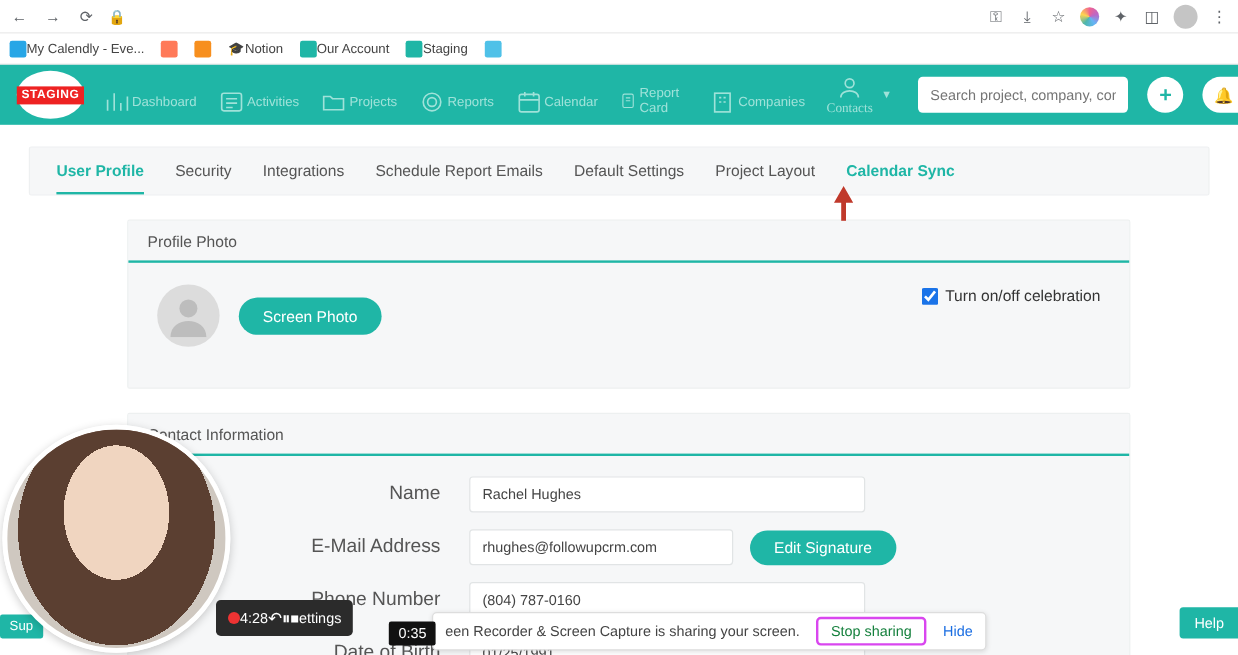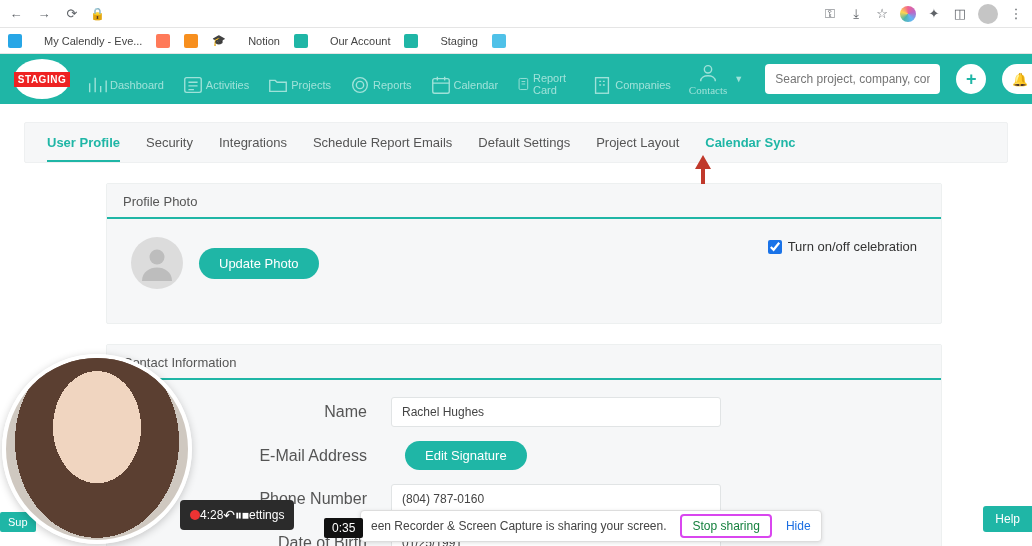--- a/index.html
+++ b/index.html
@@ -10,21 +10,21 @@
 .chrome-bar .nav-arrows { display: flex; gap: 12px; color: #5f6368; }
 .chrome-bar .addr { flex: 0 0 auto; display: flex; align-items: center; gap: 6px; color: #5f6368; font-size: 12px; }
 .chrome-bar .addr-text { color: #5f6368; }
 .chrome-bar .right-icons { margin-left: auto; display: flex; gap: 10px; align-items: center; color: #5f6368; }
 .chrome-icon { width: 16px; height: 16px; display: inline-flex; align-items: center; justify-content: center; }
 .avatar-circle { width: 20px; height: 20px; border-radius: 50%; background: #c5c5c5; }
 .ext-dot { width: 16px; height: 16px; border-radius: 50%; display: inline-block; }
 
 
 .bookmarks { height: 26px; background: #fff; display: flex; align-items: center; padding: 0 8px; gap: 14px; border-bottom: 1px solid #e5e5e5; font-size: 11px; color: #444; }
-.bookmarks .bm { display: flex; align-items: center; gap: 22px; justify-content: center; }
+.bookmarks .bm { display: flex; align-items: center; gap: 0; justify-content: center; }
 .bm .sq { width: 14px; height: 14px; border-radius: 2px; display: inline-block; }
 
 
 .app-header { height: 50px; background: #1fb6a6; display: flex; align-items: center; padding: 0 14px; gap: 16px; color: #b6e9e2; }
 .staging-badge { width: 56px; height: 40px; background: #fff; border-radius: 50%; display:flex; align-items:center; justify-content:center; }
 .staging-badge span { background:#e22; color:#fff; font-size:10px; font-weight:700; padding:2px 4px; letter-spacing:0.5px; }
 .nav-items { display:flex; gap:18px; align-items:flex-end; }
 .nav-item { display:flex; flex-direction:row; align-items:center; gap:2px; font-size:11px; color: #9fe2d9; }
 .nav-item svg { width:22px; height:22px; stroke:#9fe2d9; fill:none; stroke-width:1.5; }
 .nav-item.contacts { flex-direction: row; gap: 4px; align-items: center; }
@@ -222,37 +222,38 @@
 
 <div class="section">
   <div class="section-title">Profile Photo</div>
   <div class="photo-row">
     <div class="profile-ph">
       <svg viewBox="0 0 24 24">
           <circle cx="12" cy="8" r="5"></circle>
           <path d="M2 24c0-6 5-9 10-9s10 3 10 9z"></path>
         </svg>
     </div>
-    <button class="update-btn">Update Photo</button>
+    <button class="update-btn">Screen Photo</button>
     <label class="celebration">
       <input type="checkbox" checked="" style="">
       <span>Turn on/off celebration</span>
     </label>
   </div>
 </div>
 
 <div class="section">
   <div class="section-title">Contact Information</div>
   <div class="form-rows">
     <div class="form-row">
       <label>Name</label>
       <input value="Rachel Hughes" style="">
     </div>
     <div class="form-row">
       <label>E-Mail Address</label>
+      <input class="email" value="rhughes@followupcrm.com" style="">
       <button class="edit-sig">Edit Signature</button>
     </div>
     <div class="form-row">
       <label>Phone Number</label>
       <input value="(804) 787-0160" style="">
     </div>
     <div class="form-row">
       <label>Date of Birth</label>
       <input value="01/25/1991" style="">
     </div>

